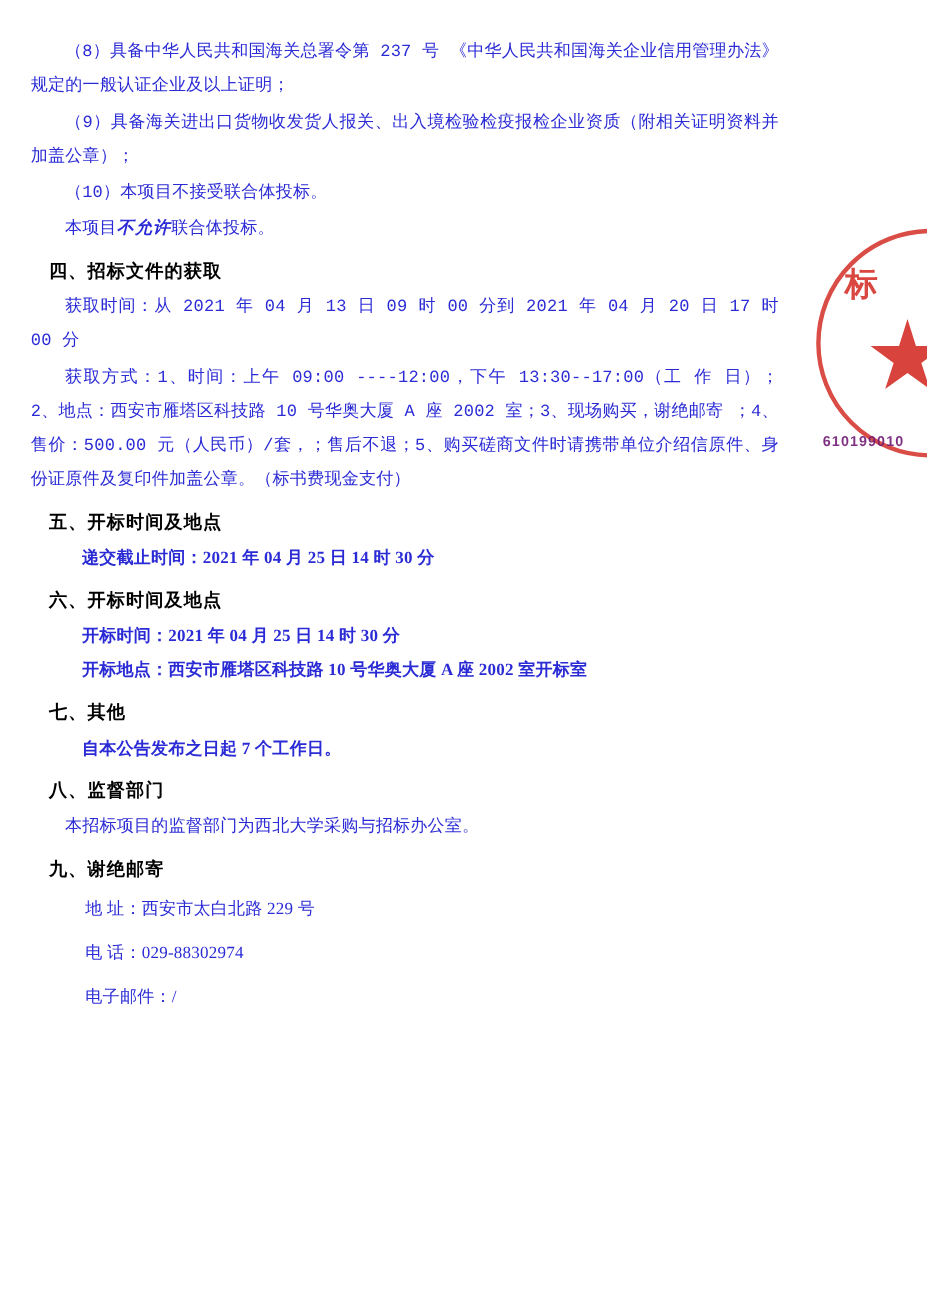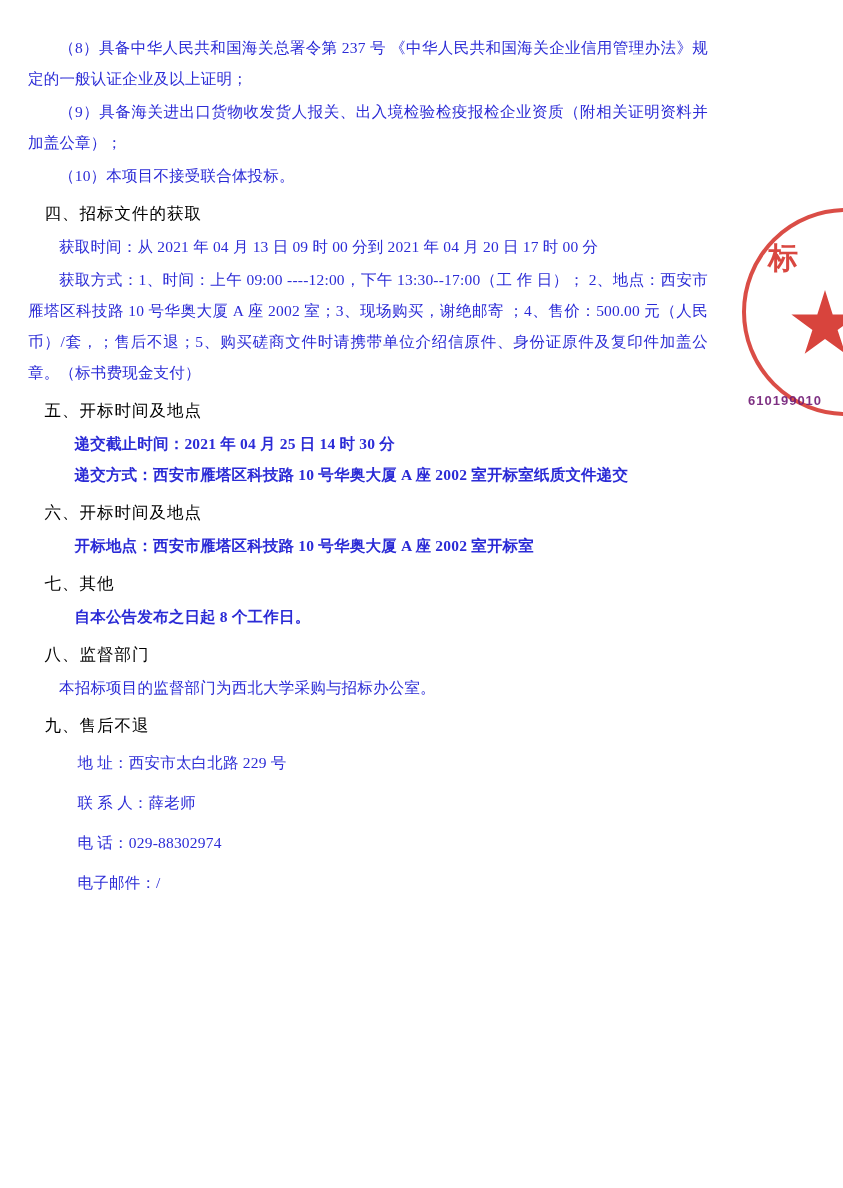--- a/index.html
+++ b/index.html
@@ -33,24 +33,25 @@
     font-size: 15.5px;
     line-height: 31px;
     color: #2b2bd6;
     text-align: justify;
     text-justify: inter-ideograph;
     letter-spacing: 0.2px;
   }
   .para {
     text-indent: 2em;
     margin-bottom: 2px;
+    font-family: Liberation Mono, monospace;
   }
   .heading {
     font-size: 16.5px;
-    font-weight: normal;
+    font-weight: bold;
     color: #000000;
     line-height: 34px;
     margin-top: 6px;
     margin-bottom: 0px;
     text-indent: 1em;
     font-family: "Liberation Serif", "DejaVu Serif", serif;
     letter-spacing: 1px;
   }
   .sub {
     text-indent: 3em;
@@ -122,45 +123,45 @@
 <body>
 
 <div class="page">
 
   <div class="content">
 
     <p class="para">（8）具备中华人民共和国海关总署令第 237 号 《中华人民共和国海关企业信用管理办法》规定的一般认证企业及以上证明；</p>
     <p class="para">（9）具备海关进出口货物收发货人报关、出入境检验检疫报检企业资质（附相关证明资料并加盖公章）；</p>
     <p class="para">（10）本项目不接受联合体投标。</p>
 
+    <p class="para">
+      <span>本项目</span><span class="italic-em">不允许</span><span>联合体投标。</span>
+    </p>
 
     <h2 class="heading">四、招标文件的获取</h2>
     <p class="para">获取时间：从 2021 年 04 月 13 日 09 时 00 分到 2021 年 04 月 20 日 17 时 00 分</p>
     <p class="para">获取方式：1、时间：上午 09:00 ----12:00，下午 13:30--17:00（工 作 日）； 2、地点：西安市雁塔区科技路 10 号华奥大厦 A 座 2002 室；3、现场购买，谢绝邮寄 ；4、售价：500.00 元（人民币）/套，；售后不退；5、购买磋商文件时请携带单位介绍信原件、身份证原件及复印件加盖公章。（标书费现金支付）</p>
 
     <h2 class="heading">五、开标时间及地点</h2>
     <p class="sub">递交截止时间：2021 年 04 月 25 日 14 时 30 分</p>
-    <p class="sub">递交方式：西安市雁塔区科技路 10 号华奥大厦 A 座 2002 室开标室纸质文件递交</p>
 
     <h2 class="heading">六、开标时间及地点</h2>
+    <p class="sub">开标时间：2021 年 04 月 25 日 14 时 30 分</p>
     <p class="sub">开标地点：西安市雁塔区科技路 10 号华奥大厦 A 座 2002 室开标室</p>
 
     <h2 class="heading">七、其他</h2>
-    <p class="sub">自本公告发布之日起 8 个工作日。</p>
+    <p class="sub">自本公告发布之日起 7 个工作日。</p>
 
     <h2 class="heading">八、监督部门</h2>
     <p class="para">本招标项目的监督部门为西北大学采购与招标办公室。</p>
 
-    <h2 class="heading">九、售后不退</h2>
+    <h2 class="heading">九、谢绝邮寄</h2>
 
     <p class="contact-line">
       <span>地     址：</span><span>西安市太白北路 229 号</span>
-    </p>
-    <p class="contact-line">
-      <span>联 系 人：</span><span>薛老师</span>
     </p>
     <p class="contact-line">
       <span>电     话：</span><span>029-88302974</span>
     </p>
     <p class="contact-line">
       <span>电子邮件：</span><span>/</span>
     </p>
 
   </div>
 

